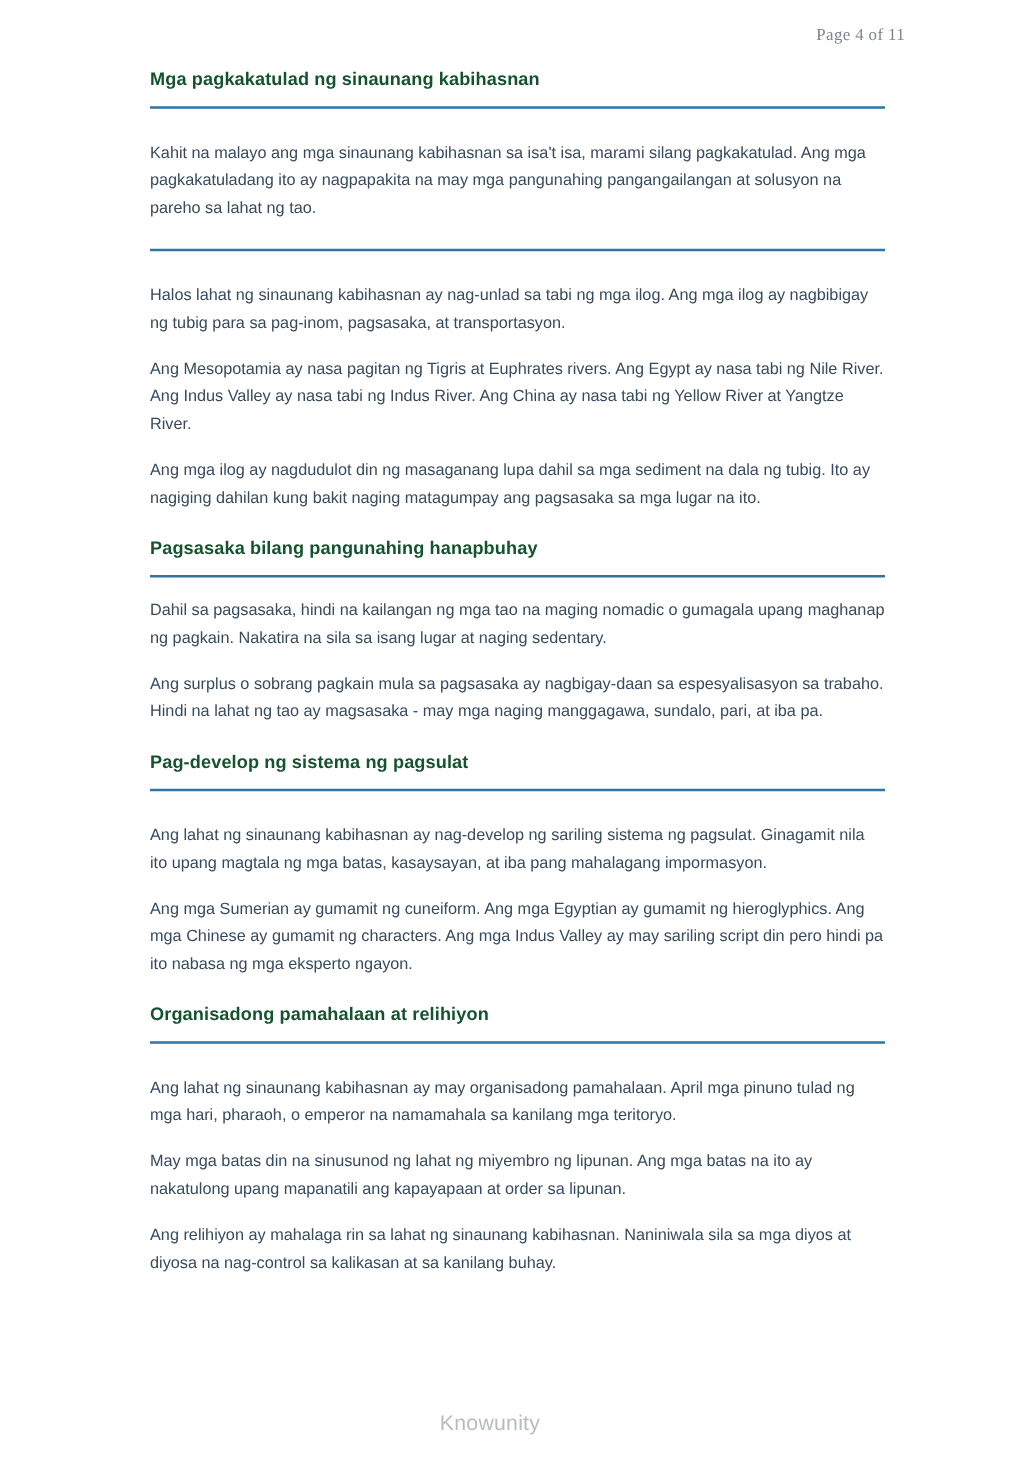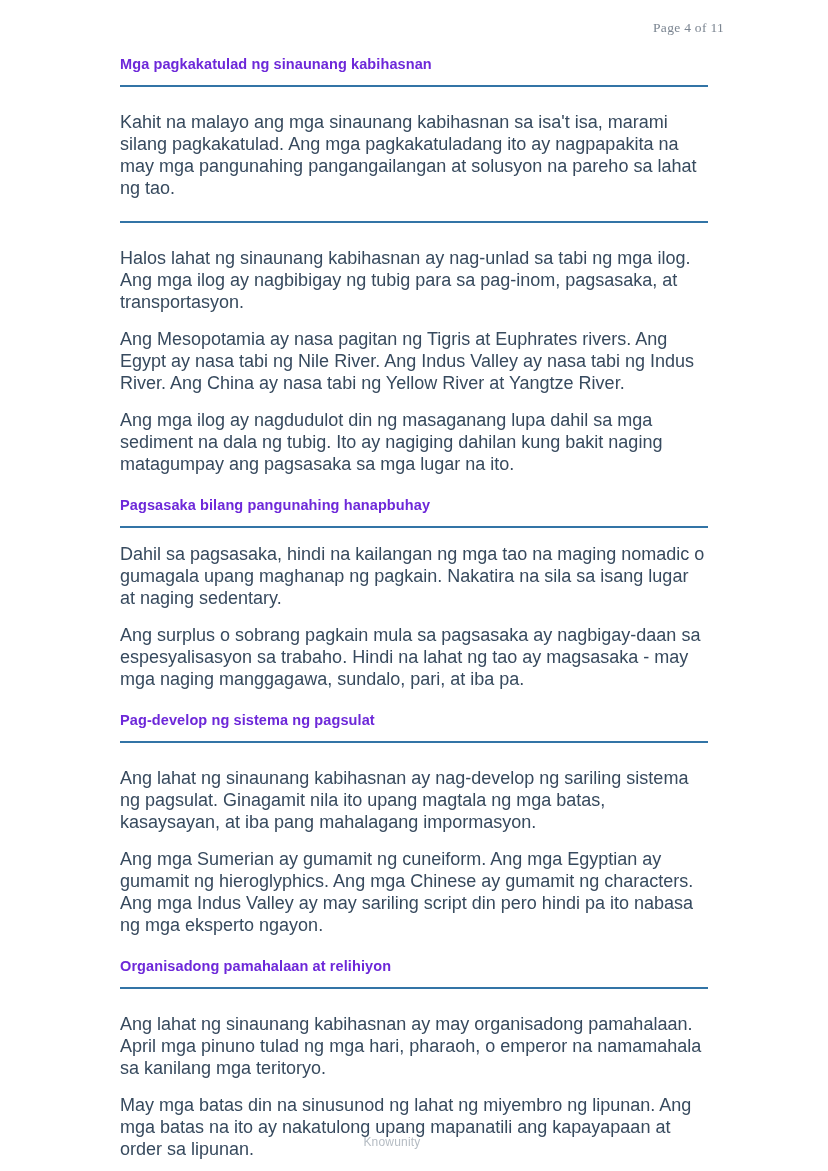--- a/index.html
+++ b/index.html
@@ -35,44 +35,44 @@
     margin-top: 22px;
   }
   .section.first {
     margin-top: 56px;
   }
   .section-heading {
     margin: 0 0 12px 0;
     font-size: 14.5px;
     line-height: 17px;
     font-weight: 700;
-    color: #6d28d9;
+    color: #14532d;
     letter-spacing: 0.1px;
   }
   .section-rule {
     height: 0;
     border-bottom: 2px solid #3274a6;
     margin-bottom: 10px;
   }
   .body-text {
     margin: 15px 0 0 0;
-    font-size: 18px;
+    font-size: 13px;
     line-height: 22px;
     color: #374a5e;
   }
   .body-text.lead {
     margin-top: 24px;
   }
   .footer-brand {
     position: absolute;
     bottom: 22px;
     left: 0;
     width: 100%;
     text-align: center;
-    font-size: 12px;
+    font-size: 17px;
     font-weight: 500;
     color: #b5bcc3;
     letter-spacing: 0.2px;
   }
 </style>
 </head>
 <body>
 
 <div class="page">
 

